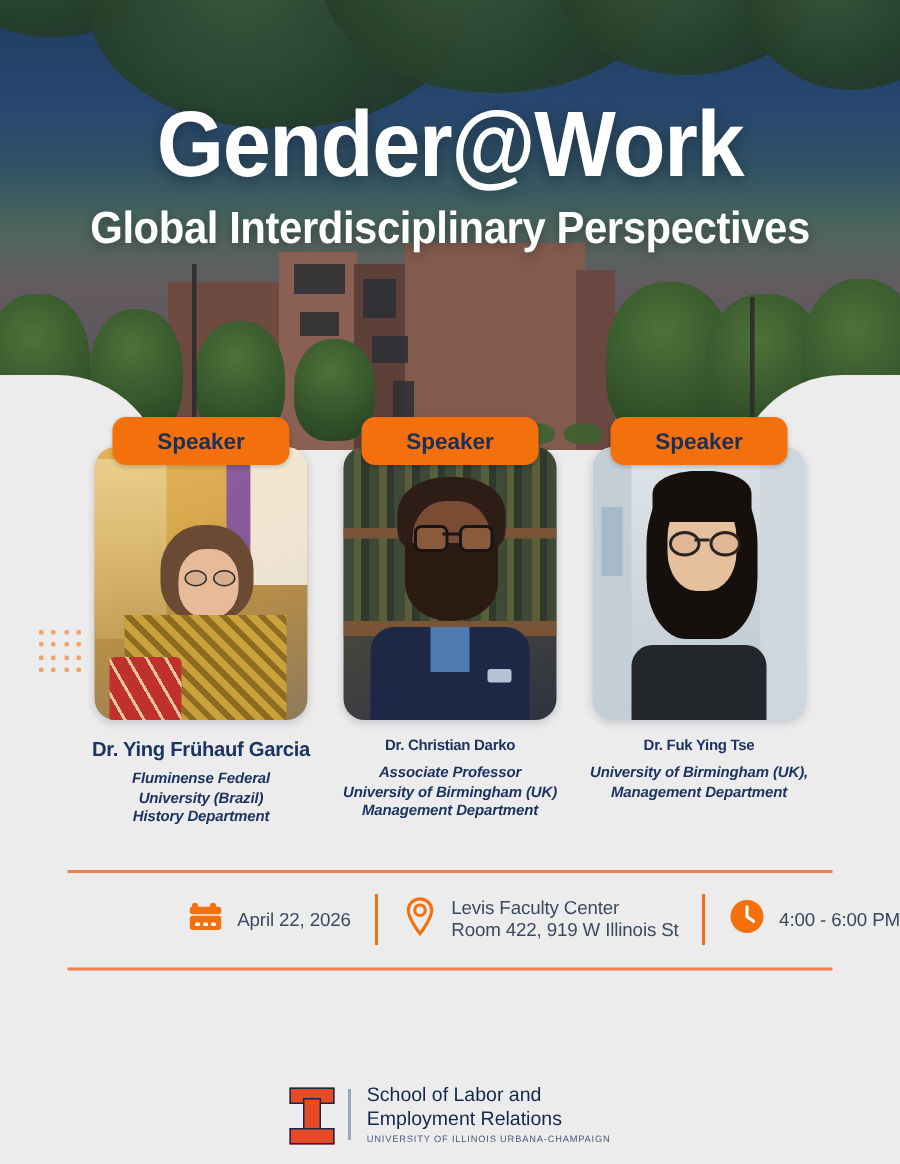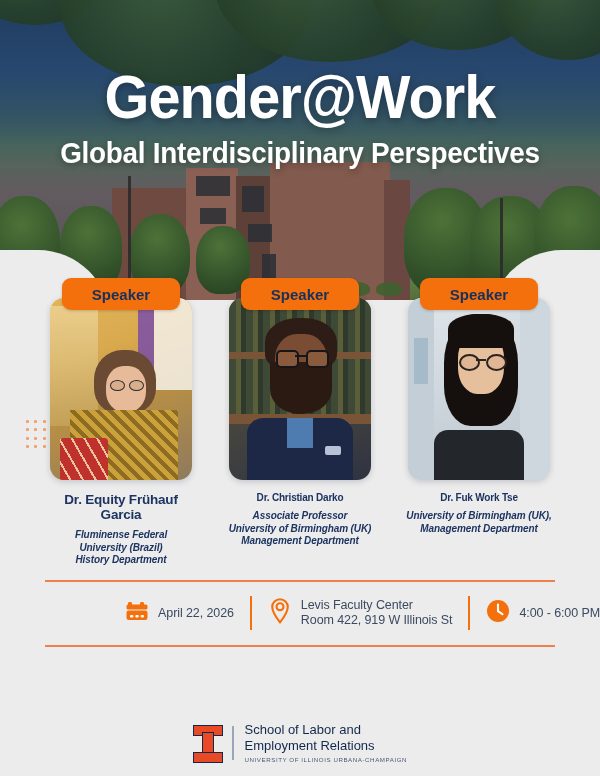--- a/index.html
+++ b/index.html
@@ -53,21 +53,21 @@
     text-shadow:0 2px 10px rgba(0,0,0,.35);
   }
   .title-sub{
     margin-top:6px;font-weight:700;font-size:30px;line-height:34px;color:#ffffff;
     letter-spacing:-.3px;transform:scaleX(.93);transform-origin:center;
     text-shadow:0 2px 8px rgba(0,0,0,.35);
   }
 
   
   .speakers{position:absolute;left:0;top:278px;width:600px;z-index:8;
-    display:flex;justify-content:center;gap:27px;}
+    display:flex;justify-content:center;gap:14px;}
   .sp{width:152px;position:relative;}
   .badge{position:relative;z-index:3;margin:0 auto;width:118px;height:32px;border-radius:9px;
     background:#f4700d;color:#17305c;font-weight:700;font-size:15px;
     display:flex;align-items:center;justify-content:center;box-shadow:0 1px 3px rgba(0,0,0,.18);}
   .photo{position:relative;z-index:2;margin:-12px auto 0;width:142px;height:182px;border-radius:14px;overflow:hidden;
     box-shadow:0 2px 6px rgba(20,30,60,.18);}
   .ph-a{background:linear-gradient(160deg,#e3b45c 0%,#d9a94e 30%,#b98f45 55%,#8e7a5d 100%);}
   .ph-b{background:linear-gradient(160deg,#6a6a52 0%,#4e4c3c 40%,#2f3342 100%);}
   .ph-c{background:linear-gradient(165deg,#dfe6ea 0%,#cfd8de 45%,#b9c4cb 100%);}
   .pobj{position:absolute;}
@@ -186,21 +186,21 @@
         <div class="pobj" style="left:88px;top:-4px;width:16px;height:78px;background:#7a4ea8;opacity:.85;"></div>
         <div class="pobj" style="left:104px;top:-4px;width:40px;height:96px;background:#f3ece0;opacity:.9;"></div>
         <div class="pobj" style="left:44px;top:52px;width:62px;height:64px;border-radius:46% 46% 40% 40%;background:#6b4a33;"></div>
         <div class="pobj" style="left:56px;top:68px;width:40px;height:46px;border-radius:44%;background:#e7bb9a;"></div>
         <div class="pobj" style="left:60px;top:82px;width:13px;height:9px;border-radius:50%;border:1.6px solid #2b2b2b;background:#d9ae8d;"></div>
         <div class="pobj" style="left:79px;top:82px;width:13px;height:9px;border-radius:50%;border:1.6px solid #2b2b2b;background:#d9ae8d;"></div>
         <div class="pobj" style="left:20px;top:112px;width:108px;height:72px;background:repeating-linear-gradient(45deg,#caa13a 0 5px,#8d6c22 5px 9px);"></div>
         <div class="pobj" style="left:10px;top:140px;width:48px;height:44px;background:#c0302c;border-radius:4px;"></div>
         <div class="pobj" style="left:10px;top:140px;width:48px;height:44px;background:repeating-linear-gradient(60deg,transparent 0 9px,#e8c49a 9px 11px);"></div>
       </div>
-      <div class="sp-name">Dr. Equity Frühauf Garcia</div>
+      <div class="sp-name">Dr. Ying Frühauf Garcia</div>
       <div class="sp-aff" style="white-space:pre-line;">Fluminense Federal
 University (Brazil)
 History Department</div>
     </div>
 
     <div class="sp sp2">
       <div class="badge">Speaker</div>
       <div class="photo ph-b">
         <div class="pobj" style="left:0;top:0;width:142px;height:116px;background:repeating-linear-gradient(90deg,#3e4a35 0 7px,#5a5f3a 7px 12px,#2f3a2c 12px 17px);"></div>
         <div class="pobj" style="left:0;top:54px;width:142px;height:7px;background:#7a5436;"></div>
@@ -228,21 +228,21 @@
         <div class="pobj" style="left:112px;top:0;width:30px;height:182px;background:#cdd7dd;"></div>
         <div class="pobj" style="left:6px;top:40px;width:14px;height:46px;background:#9fb6c6;opacity:.8;"></div>
         <div class="pobj" style="left:36px;top:16px;width:74px;height:112px;border-radius:44% 44% 36% 36%;background:#15100e;"></div>
         <div class="pobj" style="left:50px;top:34px;width:46px;height:62px;border-radius:42%;background:#e6c09c;"></div>
         <div class="pobj" style="left:40px;top:16px;width:66px;height:34px;border-radius:44% 44% 0 0;background:#15100e;"></div>
         <div class="pobj" style="left:51px;top:56px;width:17px;height:13px;border-radius:50%;border:2px solid #2a2320;background:#e0b694;"></div>
         <div class="pobj" style="left:78px;top:56px;width:17px;height:13px;border-radius:50%;border:2px solid #2a2320;background:#e0b694;"></div>
         <div class="pobj" style="left:68px;top:61px;width:10px;height:2px;background:#2a2320;"></div>
         <div class="pobj" style="left:26px;top:132px;width:90px;height:50px;border-radius:14px 14px 0 0;background:#23262b;"></div>
       </div>
-      <div class="sp-name">Dr. Fuk Work Tse</div>
+      <div class="sp-name">Dr. Fuk Ying Tse</div>
       <div class="sp-aff" style="white-space:pre-line;">University of Birmingham (UK),
 Management Department</div>
     </div>
 
   </div>
 
   <div class="rule rule-top"></div>
 
   <div class="evbar">
 

